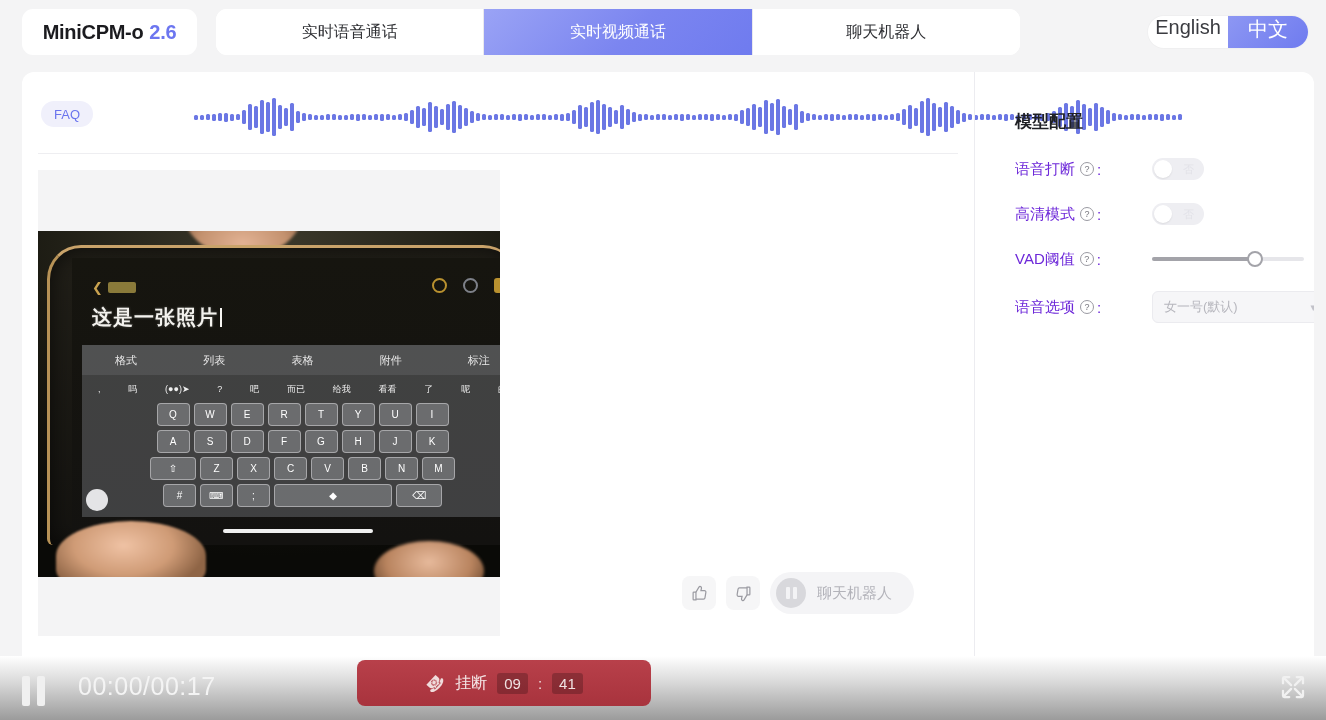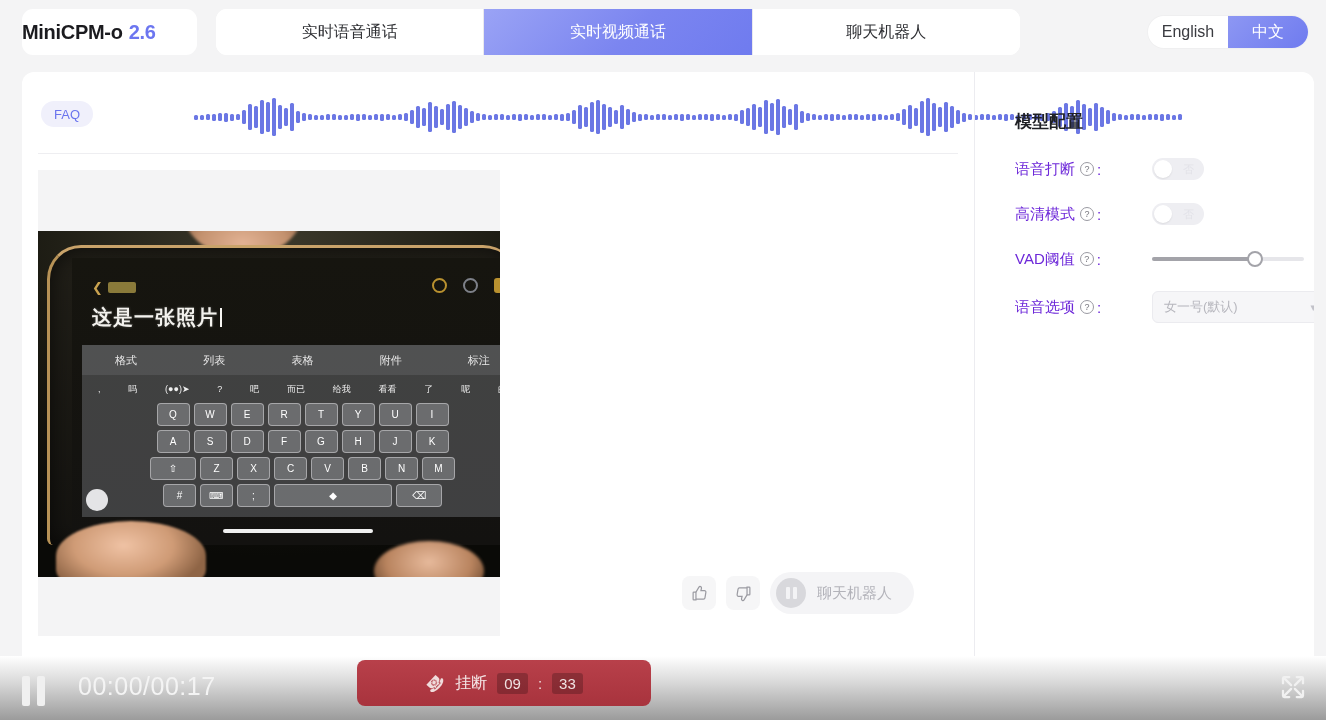--- a/index.html
+++ b/index.html
@@ -13,21 +13,21 @@
   #root { position: relative; width: 1326px; height: 720px; background: #f4f4f5; }
 
   
   .topbar {
     position: absolute; left: 0; top: 0; width: 1326px; height: 64px;
     background: #f4f4f5;
   }
   .logo-pill {
     position: absolute; left: 22px; top: 9px; width: 175px; height: 46px;
     background: #ffffff; border-radius: 11px;
-    display: flex; align-items: center; 
+    display: flex; align-items: center; justify-content: center;
     font-size: 20px; font-weight: bold; letter-spacing: -0.3px;
     color: #1b1b1f;
   }
   .logo-ver { color: #6c76f0; margin-left: 6px; font-weight: bold; }
 
   .tabs {
     position: absolute; left: 216px; top: 9px; width: 804px; height: 46px;
     display: flex; border-radius: 11px; overflow: hidden;
     background: #ffffff;
   }
@@ -41,22 +41,22 @@
     background: linear-gradient(135deg,#9aa3f5 0%, #7b85f0 55%, #6f7bef 100%);
     color: #ffffff;
   }
 
   .lang-toggle {
     position: absolute; right: 18px; top: 16px; width: 160px; height: 32px;
     display: flex; border-radius: 16px; overflow: hidden; background: #ffffff;
     box-shadow: 0 0 0 1px rgba(0,0,0,0.02);
   }
   .lang {
-    flex: 1 1 0; display: flex; align-items: center; justify-content: center;
-    font-size: 16px; color: #3a3b40; cursor: pointer;
+    flex: 1 1 0; display: flex; justify-content: center;
+    font-size: 20px; color: #3a3b40; cursor: pointer;
   }
   .lang.active {
     background: linear-gradient(135deg,#8d97f3 0%, #6f7bef 100%);
     color: #ffffff;
   }
 
   
   .card {
     position: absolute; left: 22px; top: 72px; width: 1292px; height: 592px;
     background: #ffffff; border-radius: 12px 12px 0 0;
@@ -631,21 +631,21 @@
         <i></i>
         <i></i>
       </div>
     <div class="timecode">00:00/00:17</div>
 
     <div class="hangup">
       <span class="hang-ic">☎</span>
       <span class="hang-label">挂断</span>
       <span class="hang-num">09</span>
       <span class="hang-colon">:</span>
-      <span class="hang-num">33</span>
+      <span class="hang-num">41</span>
     </div>
 
     <div class="fs-btn">
       <svg width="30" height="30" viewBox="0 0 24 24" fill="none" stroke="currentColor" stroke-width="1.8" stroke-linecap="round">
         <path d="M4 9V5a1 1 0 0 1 1-1h4"></path>
           <path d="M15 4h4a1 1 0 0 1 1 1v4"></path>
         <path d="M20 15v4a1 1 0 0 1-1 1h-4"></path>
           <path d="M9 20H5a1 1 0 0 1-1-1v-4"></path>
         <path d="M5.5 5.5 L10.5 10.5"></path>
           <path d="M18.5 5.5 L13.5 10.5"></path>

